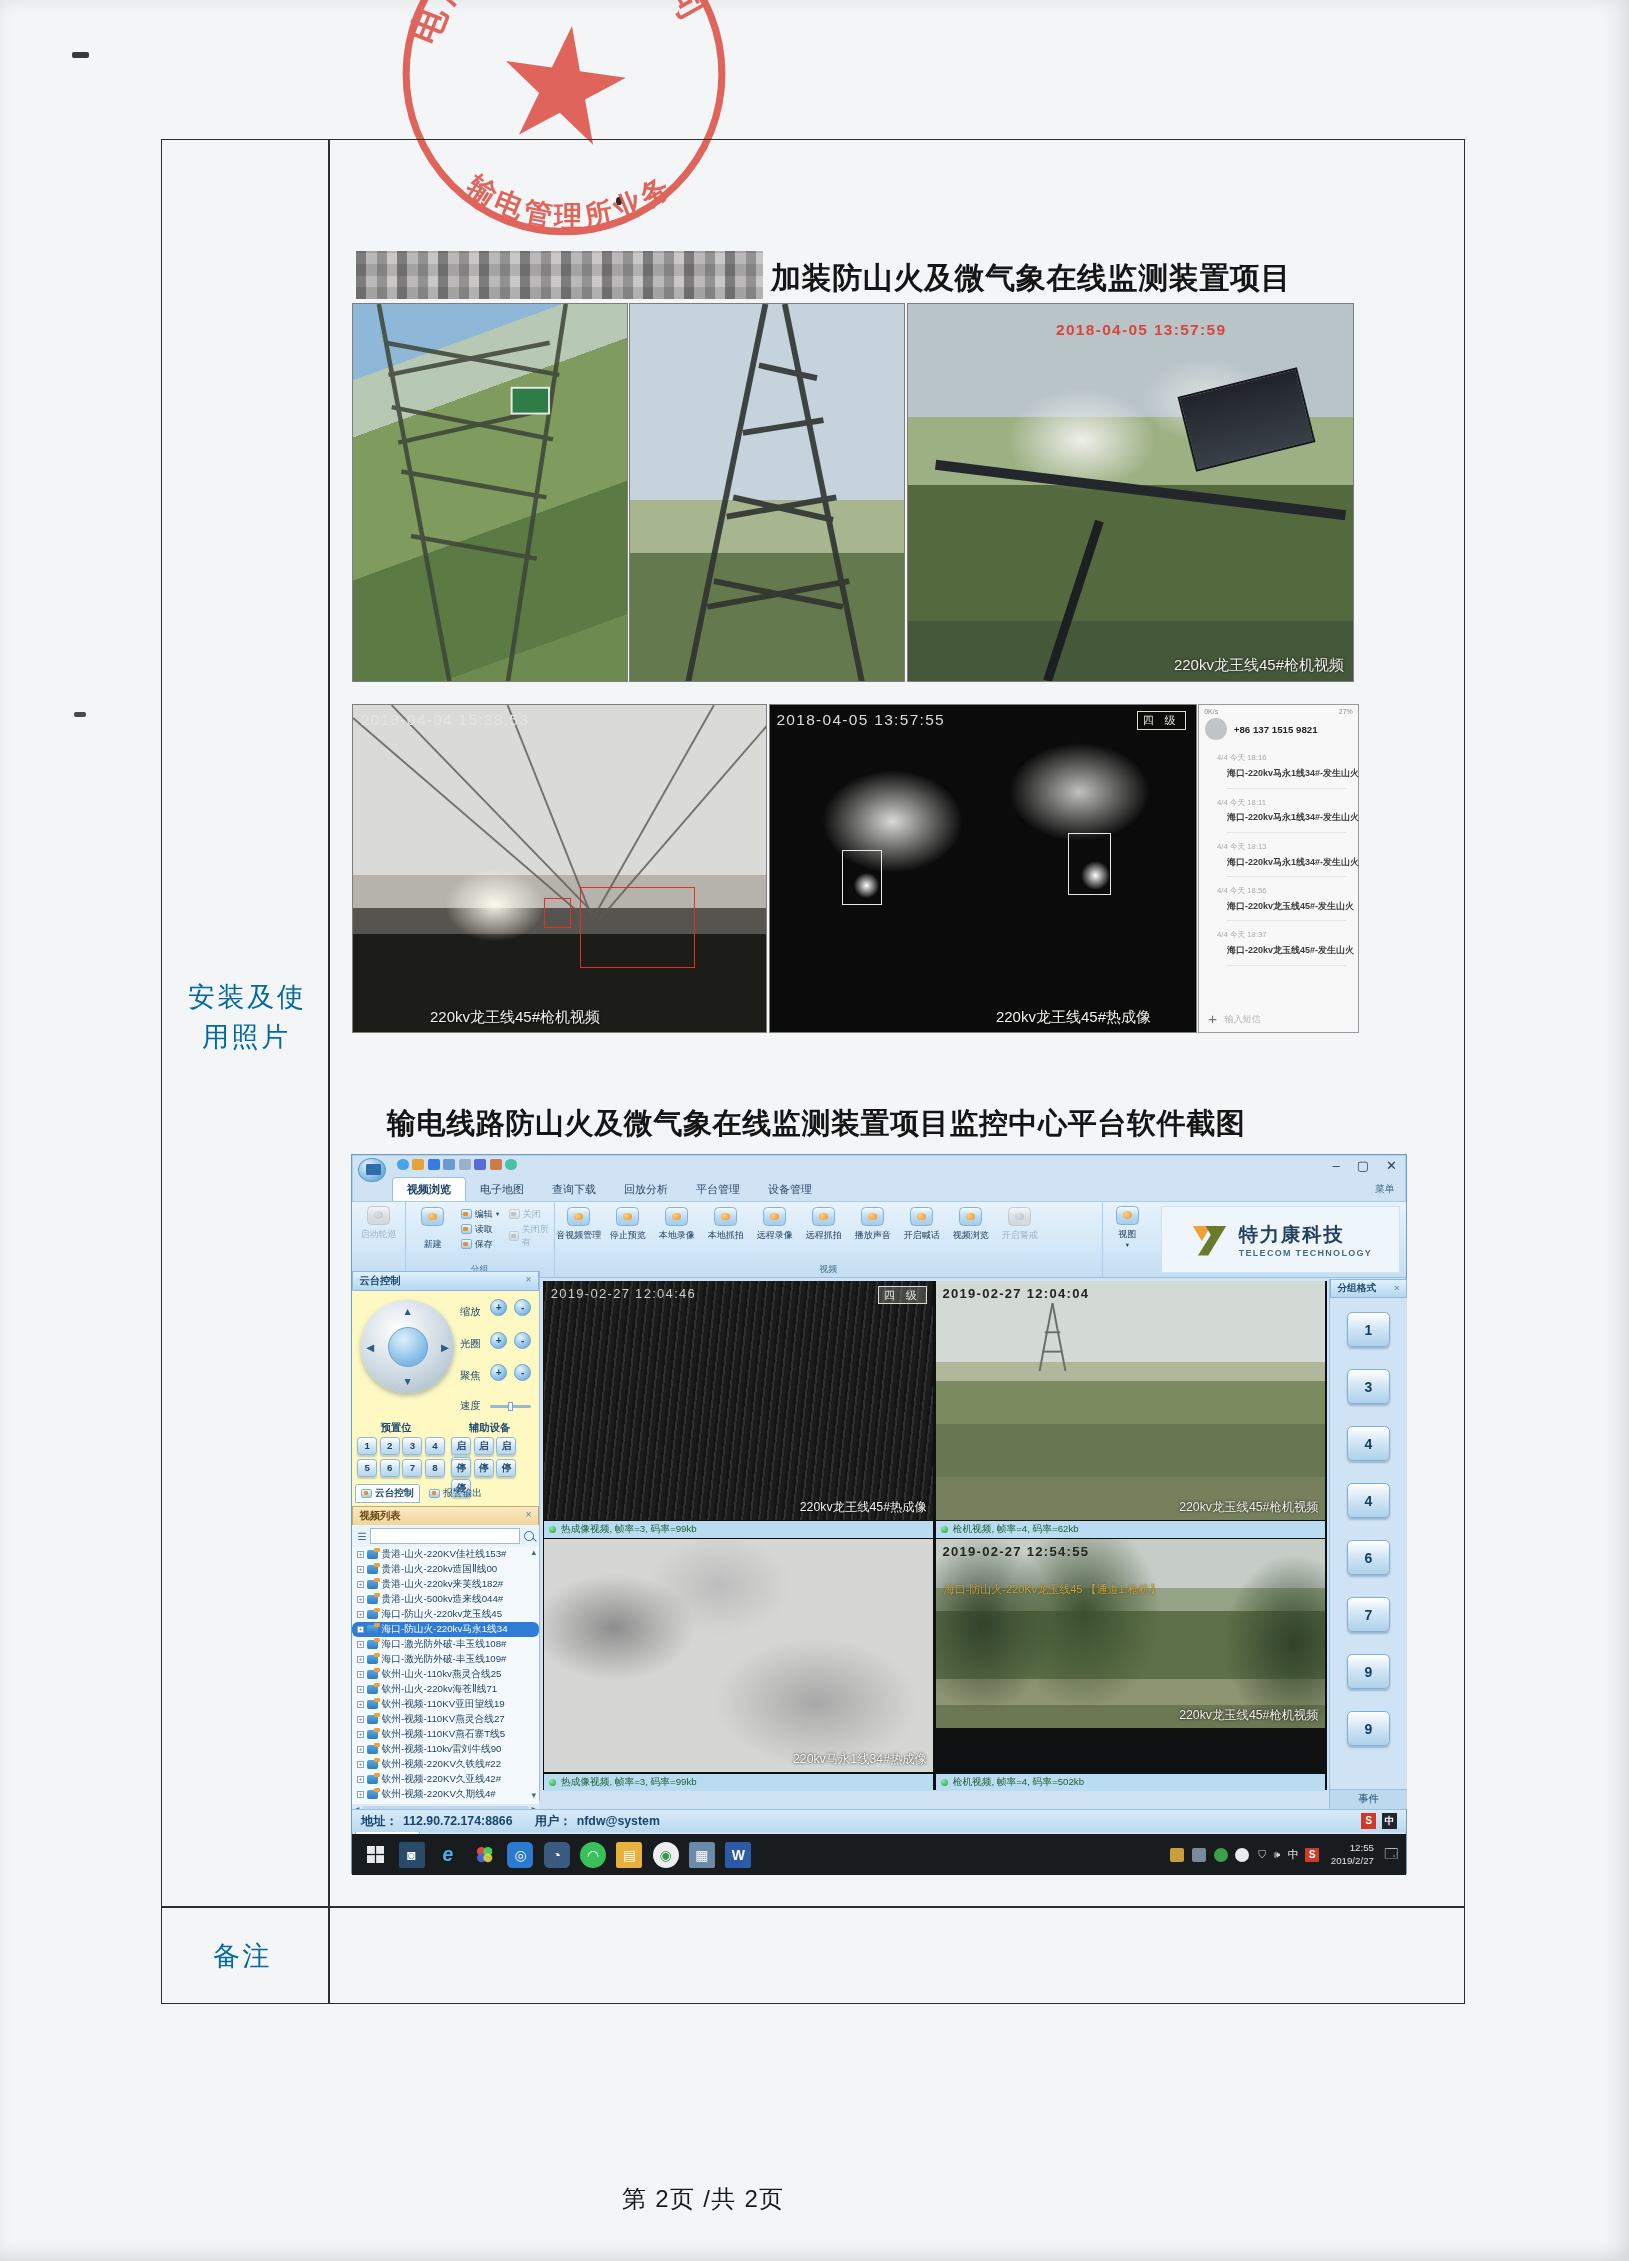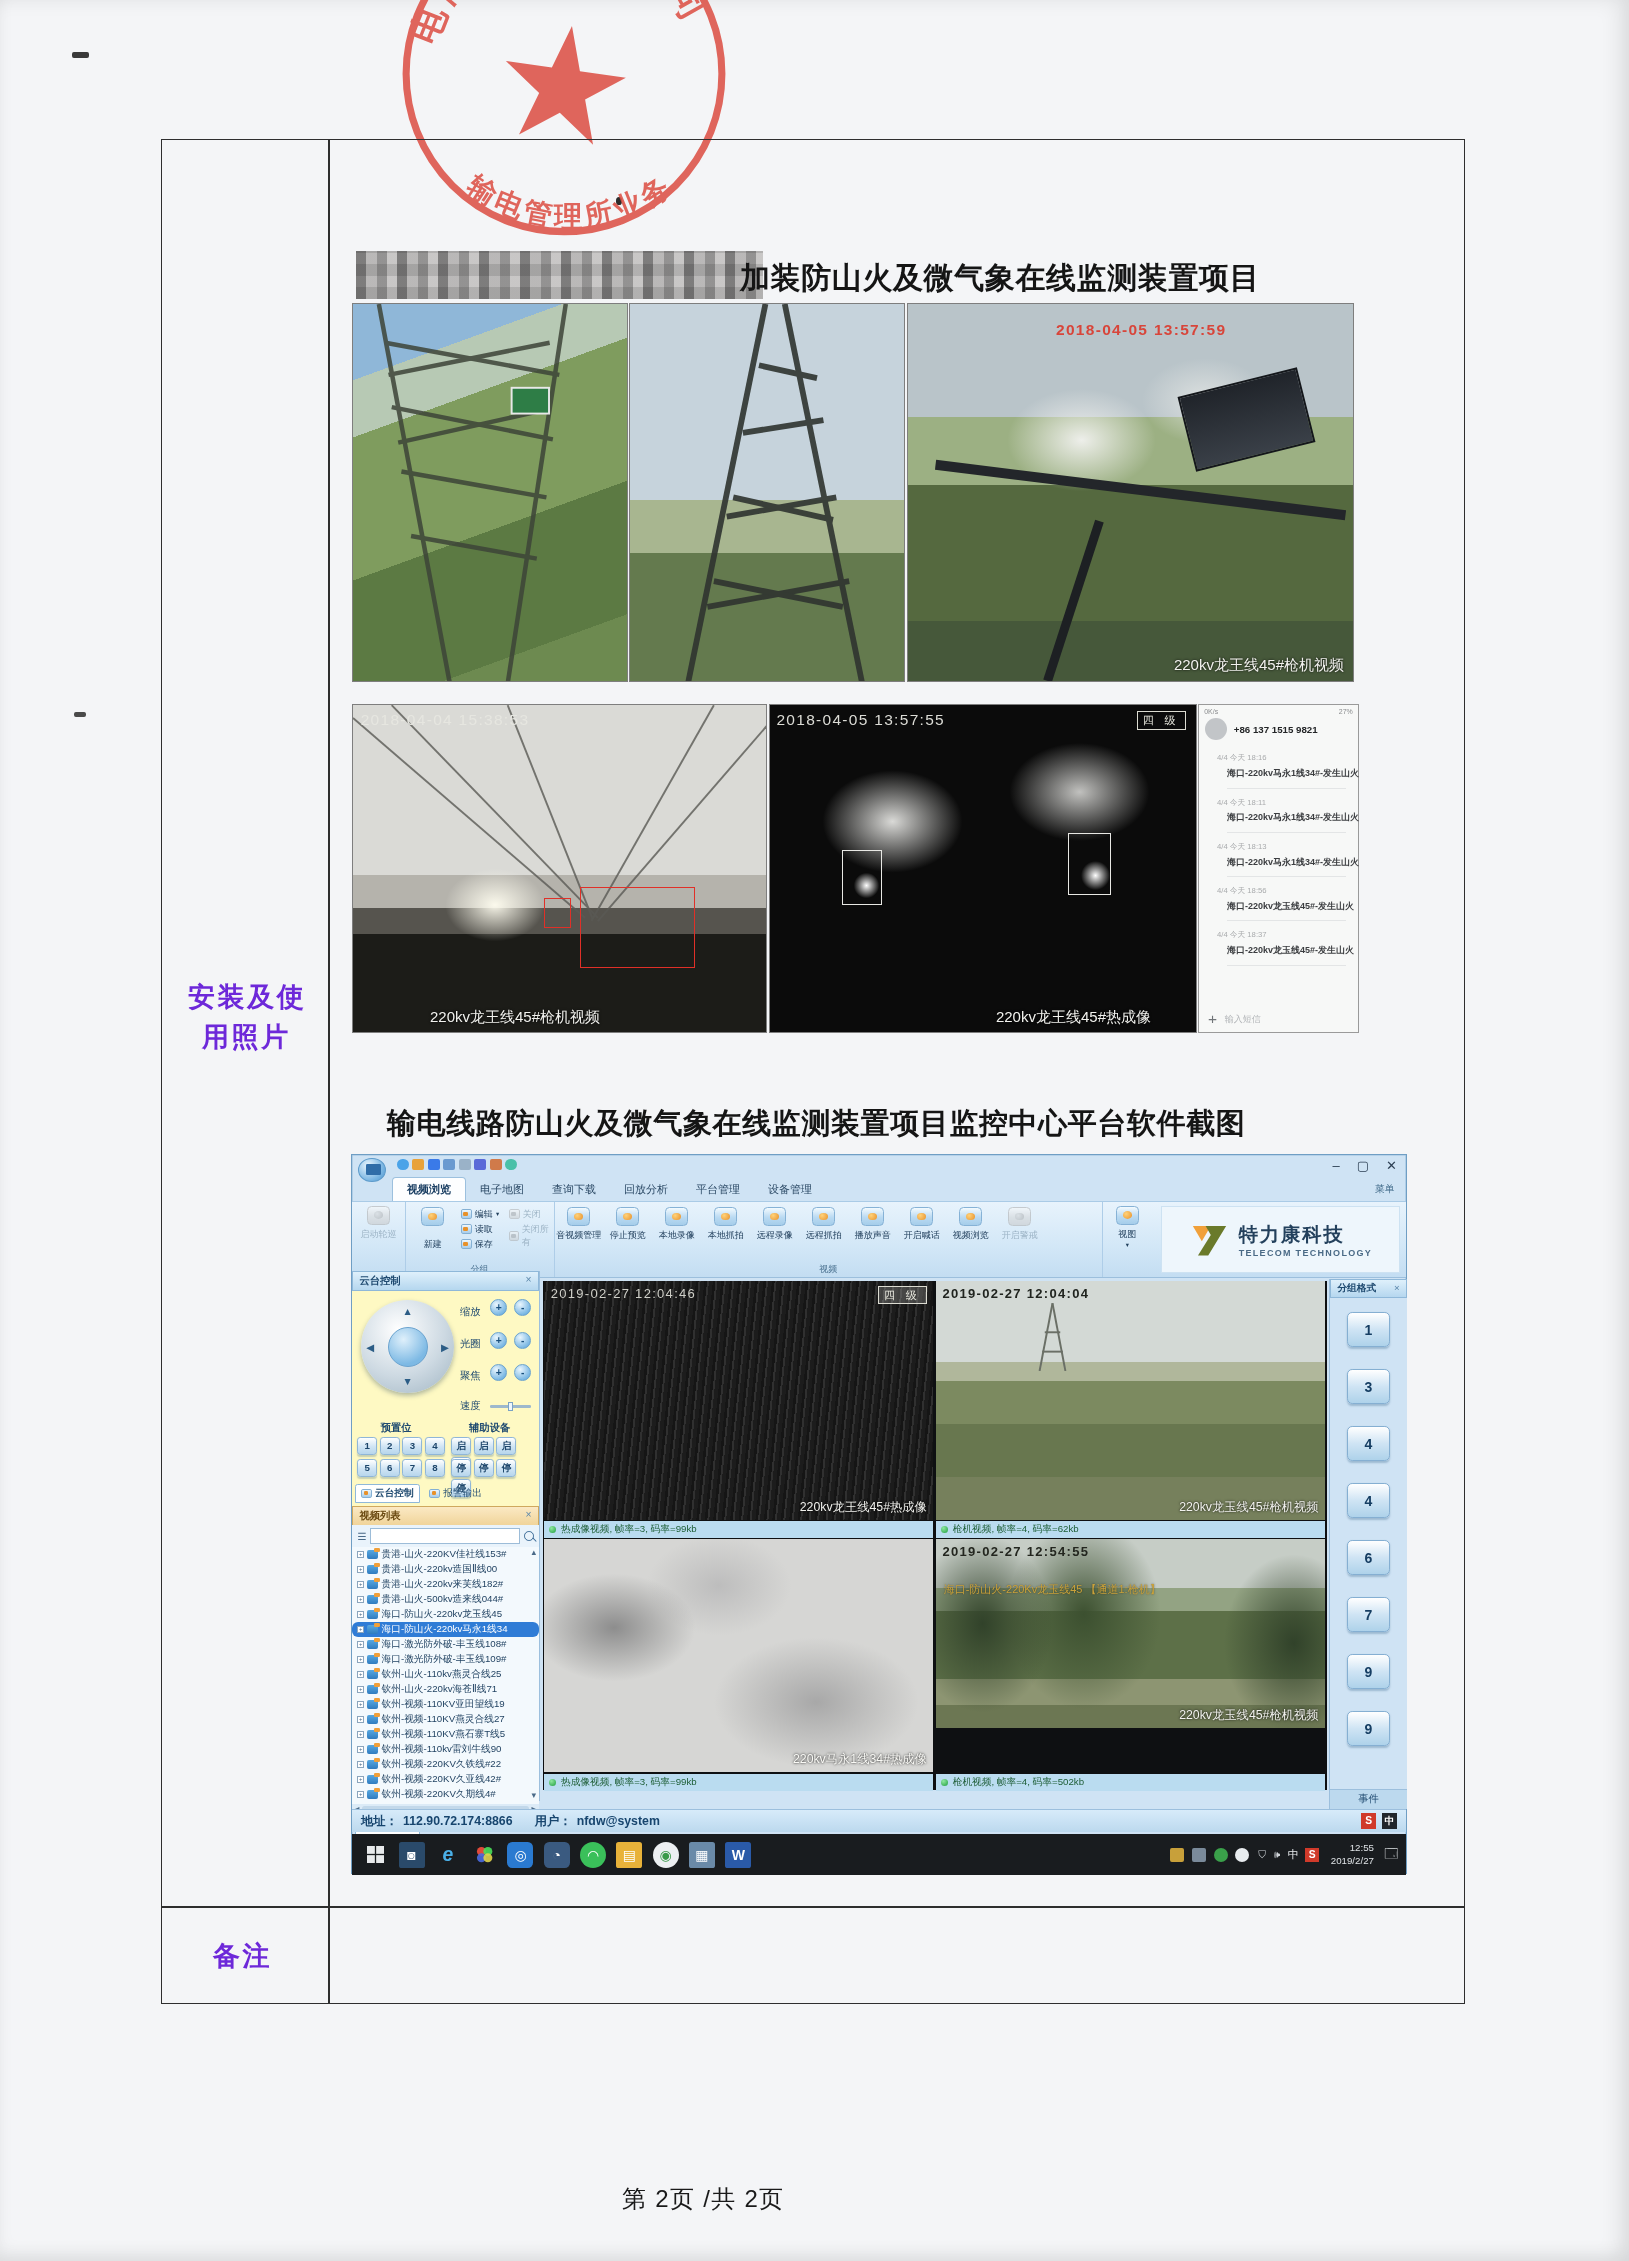--- a/index.html
+++ b/index.html
@@ -4,21 +4,21 @@
 <style>
   html,body{margin:0;padding:0;background:#d8dadc;}
   *{box-sizing:border-box;font-family:"Liberation Sans","DejaVu Sans",sans-serif;}
   .page{position:relative;width:1630px;height:2261px;margin:0 auto;background:#f4f5f7;overflow:hidden;
         box-shadow:inset -11.6px 0 19.3px rgba(0,0,0,.08), inset 0 -9px 15.5px rgba(0,0,0,.05);}
   .abs{position:absolute;}
   
   .tframe{border:1.9px solid #2e2e2e;}
   .vline{background:#2e2e2e;width:1.9px;}
   .hline{background:#2e2e2e;height:1.9px;}
-  .rowlabel{font-size:27px;color:#6d28d9;letter-spacing:2.6px;font-weight:700;}
+  .rowlabel{font-size:27px;color:#0369a1;letter-spacing:2.6px;font-weight:400;}
   
   .doctitle{font-size:30px;font-weight:900;color:#151515;letter-spacing:0.6px;}
   .mosaic{background:
       repeating-linear-gradient(90deg, rgba(60,60,60,.55) 0 10.3px, rgba(150,150,150,.35) 10.3px 20.6px, rgba(90,90,90,.5) 20.6px 31px, rgba(190,190,190,.3) 31px 41px),
       repeating-linear-gradient(0deg, rgba(120,120,120,.4) 0 11.6px, rgba(200,200,200,.25) 11.6px 23px);
       background-color:#cfcccb;}
   
   .photo{border:0.6px solid #7e7e7e;overflow:hidden;}
   .pcap{position:absolute;color:#f2f2ee;font-size:15px;text-shadow:0 0 2.6px #000;white-space:nowrap;}
   .pts{position:absolute;font-size:15.5px;letter-spacing:1.3px;white-space:nowrap;}
@@ -99,21 +99,21 @@
 
   <div class="abs tframe" style="left:161px;top:139px;width:1304px;height:1865px;"></div>
   <div class="abs vline" style="left:328px;top:139px;height:1865px;"></div>
   <div class="abs hline" style="left:161px;top:1906px;width:1304px;"></div>
 
   <div class="abs rowlabel" style="left:188px;top:979px;">安装及使</div>
   <div class="abs rowlabel" style="left:202px;top:1019px;">用照片</div>
   <div class="abs rowlabel" style="left:213px;top:1938px;">备注</div>
 
   <div class="abs mosaic" style="left:356px;top:251px;width:407px;height:48px;"></div>
-  <div class="abs doctitle" style="left:740px;top:258px;text-align:center;">加装防山火及微气象在线监测装置项目</div>
+  <div class="abs doctitle" style="left:771px;top:258px;text-align:center;">加装防山火及微气象在线监测装置项目</div>
 
   <div class="abs photo" style="left:352px;top:303px;width:276px;height:379px;background:linear-gradient(160deg,#8fb7d8 0 16%,#b7c9b4 16% 28%,#7f9c5e 28% 58%,#5c7a43 58% 86%,#6d8a50 86%);">
     <svg width="276" height="379" viewBox="0 0 428 588">
       <g stroke="#3d4438" stroke-width="7" fill="none" opacity=".85">
         <line x1="40" y1="0" x2="150" y2="588"></line>
           <line x1="330" y1="0" x2="240" y2="588"></line>
         <line x1="50" y1="60" x2="320" y2="110"></line>
           <line x1="60" y1="160" x2="310" y2="210"></line>
         <line x1="75" y1="260" x2="300" y2="300"></line>
           <line x1="90" y1="360" x2="285" y2="395"></line>

